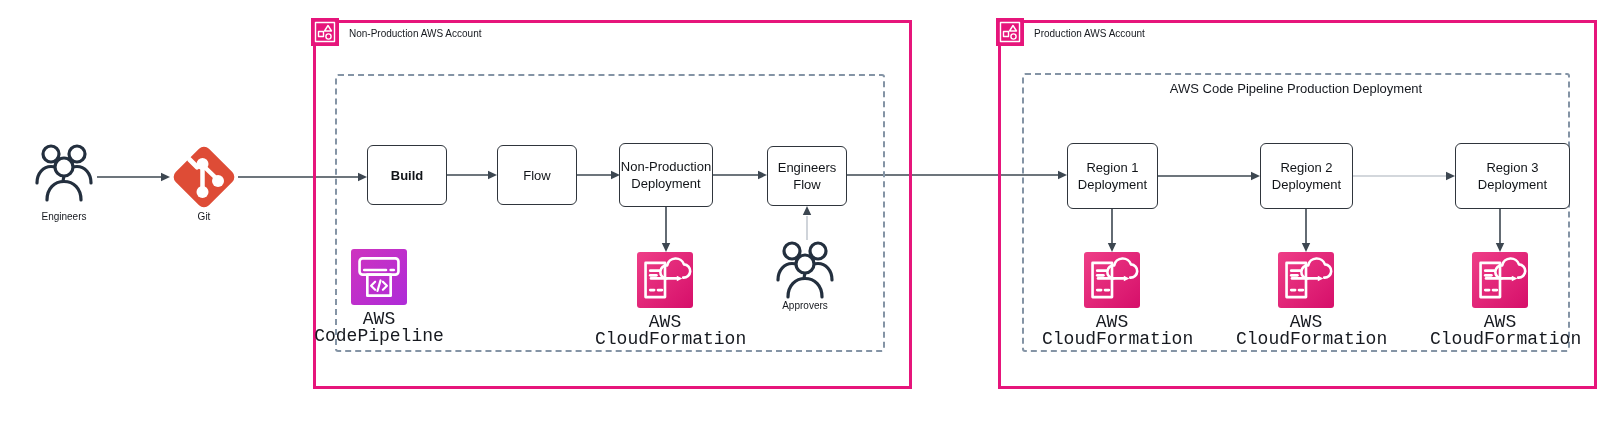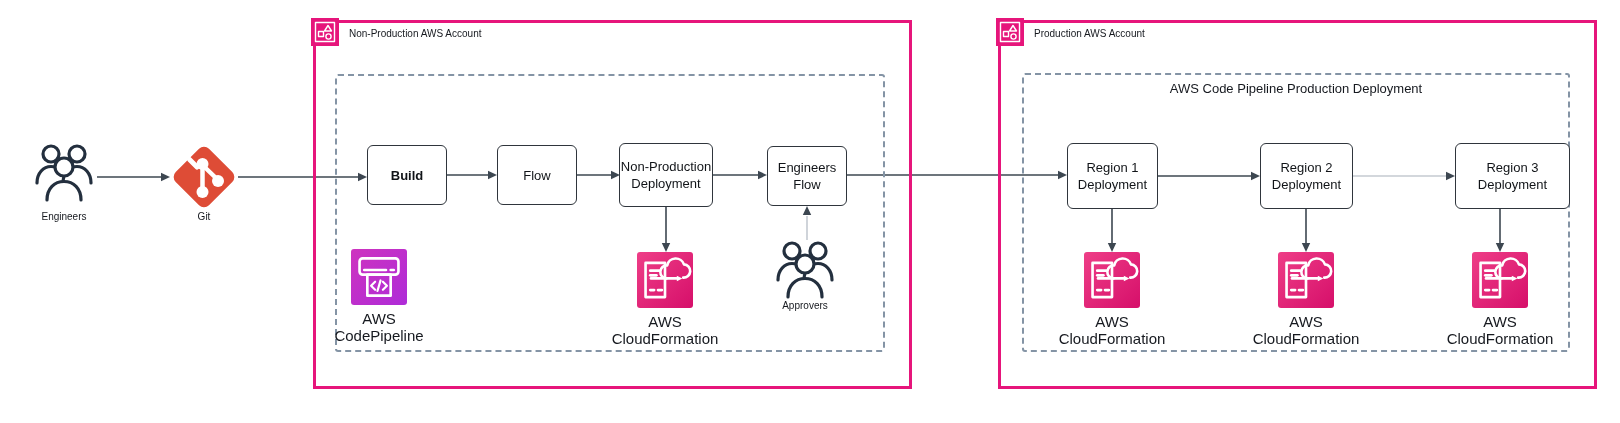--- a/index.html
+++ b/index.html
@@ -41,22 +41,22 @@
 
   .svc-icon { position:absolute; width:56px; height:56px; border-radius:3px; z-index:3;
               display:flex; align-items:center; justify-content:center; }
   .icon-cp { background:linear-gradient(135deg,#CE33BF 0%,#AE2BD8 100%); left:351px; top:249px; }
   .icon-cf { background:linear-gradient(135deg,#EE3E87 0%,#D60F6A 100%); }
   .cf-np { left:637px;  top:252px; }
   .cf-1  { left:1084px; top:252px; }
   .cf-2  { left:1278px; top:252px; }
   .cf-3  { left:1472px; top:252px; }
 
-  .icon-label { position:absolute; width:140px; text-align:center; font-size:15px; color:#16191F;
-                line-height:16.5px; z-index:3; }
+  .icon-label { position:absolute; width:140px; text-align:center; font-size:18px; color:#16191F;
+                line-height:16.5px; z-index:3;font-family:Liberation Mono, monospace; }
   .lbl-cp    { left:309px;  top:311px; }
   .lbl-cf-np { left:595px;  top:314px; }
   .lbl-cf-1  { left:1042px; top:314px; }
   .lbl-cf-2  { left:1236px; top:314px; }
   .lbl-cf-3  { left:1430px; top:314px; }
 
   .actor-icon { position:absolute; z-index:3; }
   .engineers-pos { left:32px;  top:141px; }
   .approvers-pos { left:773px; top:238px; }
   .git-pos       { left:164px; top:137px; }

